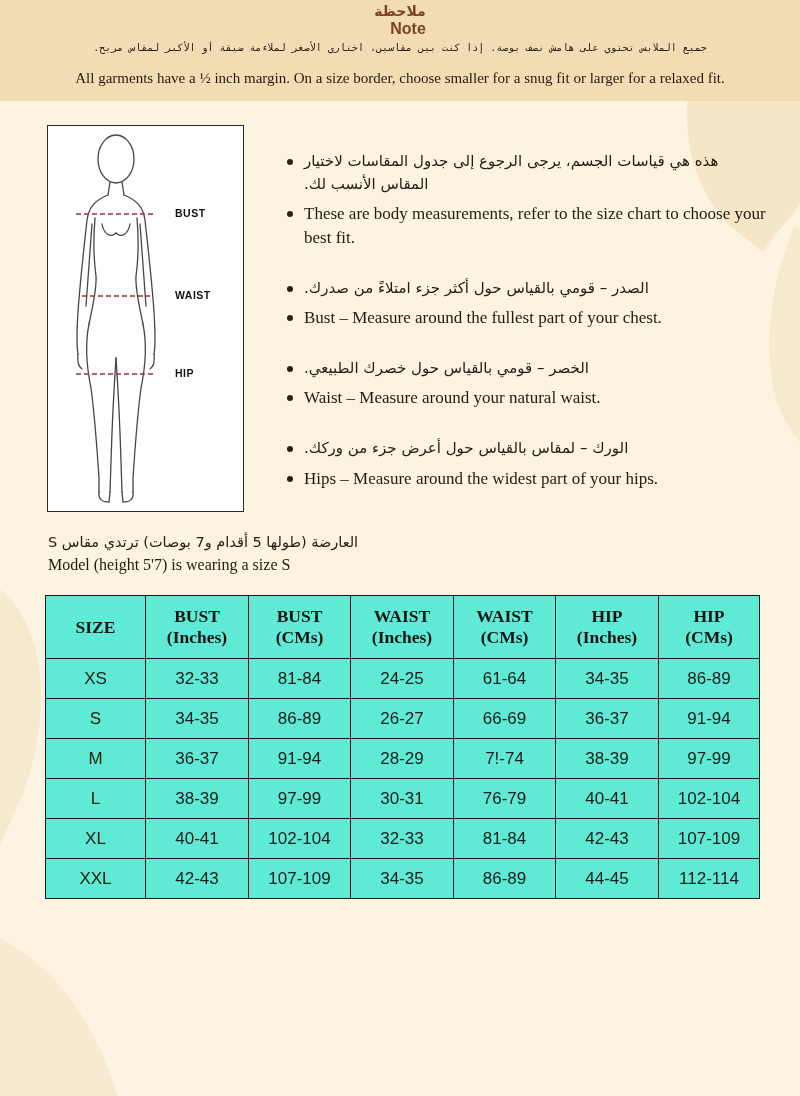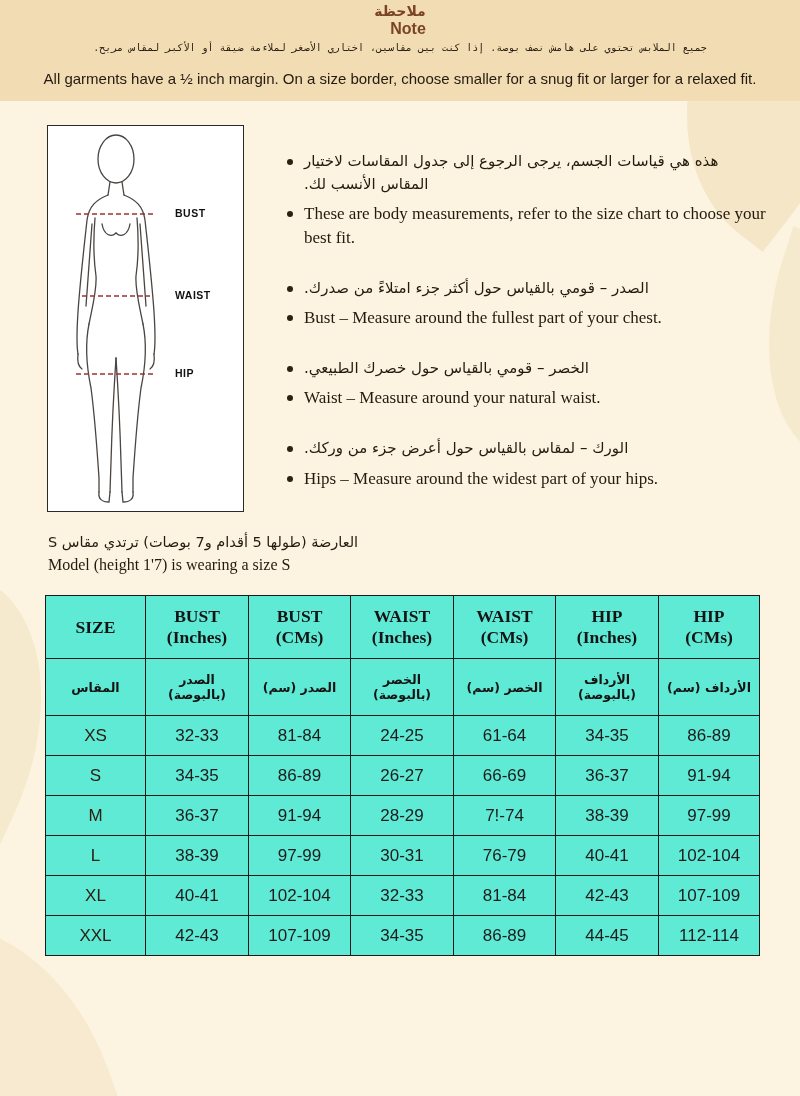--- a/index.html
+++ b/index.html
@@ -78,21 +78,21 @@
 
   
   .note-band {
     position:absolute; left:0; bottom:0; width:800px; height:112px;
     background:#f1dcb4; display:flex; flex-direction:column;
     justify-content:center; align-items:center; gap:1px; z-index:1;
   }
   .note-title-ar { font-family:"DejaVu Sans", sans-serif; font-weight:700; font-size:14px; color:#7a4426; }
   .note-title-en { font-family:"Liberation Sans", sans-serif; font-weight:700; font-size:16px; color:#7a4426; margin-bottom:3px;margin-left:16px; }
   .note-body-ar { direction:rtl; font-family:Liberation Mono, monospace; font-size:10px; color:#241a0e; }
-  .note-body-en { font-family:Liberation Sans, sans-serif; font-size:15px; color:#241a0e; margin-top:15px; }
+  .note-body-en { font-family:Liberation Serif, serif; font-size:15px; color:#241a0e; margin-top:15px; }
 </style>
 </head>
 <body>
 
 <div class="leaf l1"></div>
 <div class="leaf l2"></div>
 <div class="leaf l3"></div>
 <div class="leaf l4"></div>
 
 <div class="content">
@@ -172,21 +172,21 @@
         </div>
       <div class="bullet-item">
           <span class="bullet-dot"></span>
         <div class="txt-en">Hips – Measure around the widest part of your hips.</div>
         </div>
     </div>
   </div>
 
   <div class="model-note">
     <div class="txt-ar">العارضة (طولها 5 أقدام و7 بوصات) ترتدي مقاس S</div>
-    <div class="txt-en">Model (height 1'7) is wearing a size S</div>
+    <div class="txt-en">Model (height 5'7) is wearing a size S</div>
   </div>
 
   <table class="size-table">
     <colgroup>
       <col style="width:100px">
         <col style="width:103px">
         <col style="width:102px">
         <col style="width:103px">
       <col style="width:102px">
         <col style="width:103px">
@@ -202,32 +202,20 @@
         <th class="hdr-en">WAIST
 (Inches)</th>
         <th class="hdr-en">WAIST
 (CMs)</th>
         <th class="hdr-en">HIP
 (Inches)</th>
         <th class="hdr-en">HIP
 (CMs)</th>
       </tr>
       <tr>
-        <th class="hdr-ar">المقاس</th>
-        <th class="hdr-ar">الصدر
-(بالبوصة)</th>
-        <th class="hdr-ar">الصدر (سم)</th>
-        <th class="hdr-ar">الخصر
-(بالبوصة)</th>
-        <th class="hdr-ar">الخصر (سم)</th>
-        <th class="hdr-ar">الأرداف
-(بالبوصة)</th>
-        <th class="hdr-ar">الأرداف (سم)</th>
-      </tr>
-      <tr>
         <td class="cell-size">XS</td>
         <td class="cell-val">32-33</td>
         <td class="cell-val">81-84</td>
         <td class="cell-val">24-25</td>
         <td class="cell-val">61-64</td>
         <td class="cell-val">34-35</td>
         <td class="cell-val">86-89</td>
       </tr>
       <tr>
         <td class="cell-size">S</td>

